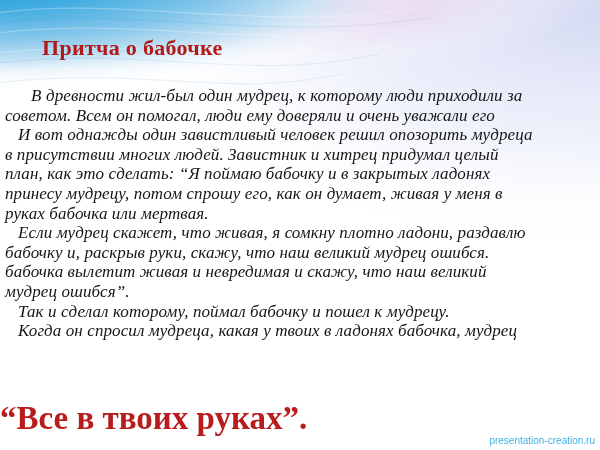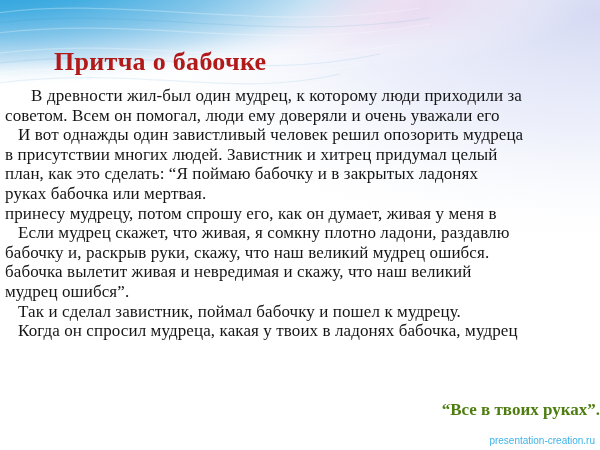--- a/index.html
+++ b/index.html
@@ -20,50 +20,51 @@
     left: 0;
     top: 0;
     width: 600px;
     height: 450px;
     pointer-events: none;
   }
   .title {
     position: absolute;
     left: 38px;
     top: 31px;
-    margin: 16px;
-    font-size: 26px;
+    margin: 4px;
+    font-size: 22px;
     font-weight: 700;
     letter-spacing: 0.3px;
     color: #b21a1a;
     white-space: nowrap;
   }
   .body-text {
     position: absolute;
     left: 5px;
     right: 3px;
     top: 86px;
     color: #151515;
     font-size: 17px;
     line-height: 19.6px;
     letter-spacing: 0.1px;
+    font-style: italic;
   }
   .body-text .line {
     white-space: pre;
   }
   .quote {
     position: absolute;
     left: 0;
     right: 0;
     top: 400px;
     margin: 0;
-    text-align: right;
-    font-size: 17px;
+    text-align: left;
+    font-size: 33px;
     font-weight: 700;
-    color: #4d7c0f;
+    color: #b91c1c;
     white-space: nowrap;
   }
   .watermark {
     position: absolute;
     right: 5px;
     bottom: 4px;
     font-family: "Liberation Sans", "DejaVu Sans", sans-serif;
     font-size: 10px;
     color: #3fb3e8;
     white-space: nowrap;
@@ -114,27 +115,27 @@
   </svg>
 
   <h1 class="title">Притча о бабочке</h1>
 
   <div class="body-text">
     <div class="line">      В древности жил-был один мудрец, к которому люди приходили за</div>
     <div class="line">советом. Всем он помогал, люди ему доверяли и очень уважали его</div>
     <div class="line">   И вот однажды один завистливый человек решил опозорить мудреца</div>
     <div class="line">в присутствии многих людей. Завистник и хитрец придумал целый</div>
     <div class="line">план, как это сделать: “Я поймаю бабочку и в закрытых ладонях</div>
+    <div class="line">принесу мудрецу, потом спрошу его, как он думает, живая у меня в</div>
     <div class="line">руках бабочка или мертвая.</div>
-    <div class="line">принесу мудрецу, потом спрошу его, как он думает, живая у меня в</div>
     <div class="line">   Если мудрец скажет, что живая, я сомкну плотно ладони, раздавлю</div>
     <div class="line">бабочку и, раскрыв руки, скажу, что наш великий мудрец ошибся.</div>
     <div class="line">бабочка вылетит живая и невредимая и скажу, что наш великий</div>
     <div class="line">мудрец ошибся”.</div>
-    <div class="line">   Так и сделал завистник, поймал бабочку и пошел к мудрецу.</div>
+    <div class="line">   Так и сделал которому, поймал бабочку и пошел к мудрецу.</div>
     <div class="line">   Когда он спросил мудреца, какая у твоих в ладонях бабочка, мудрец</div>
   </div>
 
   <p class="quote">“Все в твоих руках”.</p>
 
   <div class="watermark">presentation-creation.ru</div>
 
 </div>
 
 </body></html>

